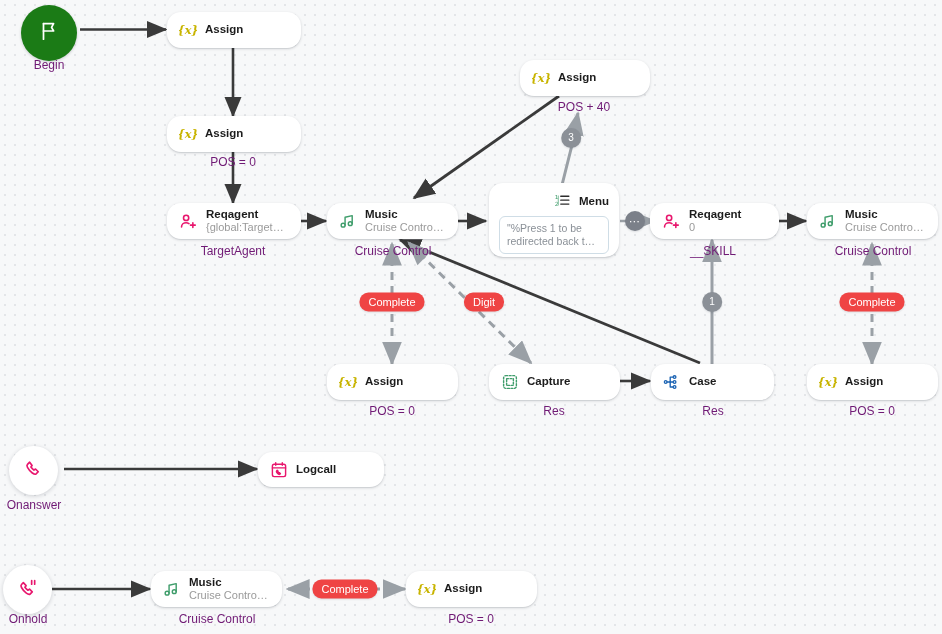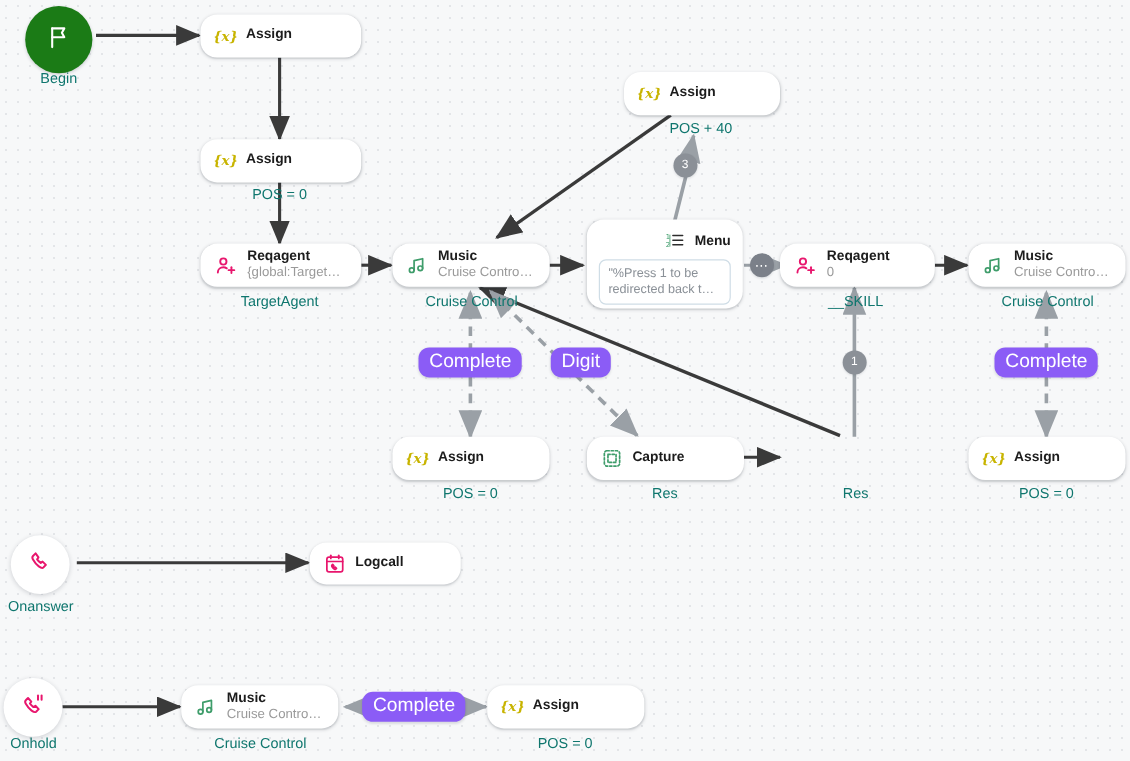--- a/index.html
+++ b/index.html
@@ -36,29 +36,29 @@
     position:absolute;border-radius:50%;
     display:flex;align-items:center;justify-content:center;
     z-index:5;
   }
   .circ.green{background:#1b7b16;box-shadow:0 1px 3px rgba(16,24,40,.2);}
   .circ.white{background:#ffffff;box-shadow:0 1px 4px rgba(16,24,40,.18);}
 
   
   .cap{
     position:absolute;text-align:center;
-    font-size:12px;color:#0f766e;white-space:nowrap;
+    font-size:12px;color:#701a75;white-space:nowrap;
     z-index:4;
   }
 
   
   .badge{
     position:absolute;z-index:6;
-    background:#8b5cf6;color:#ffffff;
-    font-size:16px;
+    background:#ef4444;color:#ffffff;
+    font-size:11px;
     border-radius:9px;
     padding:3px 9px 4px;
     white-space:nowrap;
     transform:translate(-50%,-50%);
     box-shadow:0 1px 2px rgba(16,24,40,.12);
   }
   .badge.oval{border-radius:50%;padding:4px 7px 5px;font-size:10px;background:#8b9097;}
   .badge.dots{background:#7b8089;border-radius:50%;width:20px;height:20px;padding:0;
                display:flex;align-items:center;justify-content:center;font-size:11px;letter-spacing:1px;}
 
@@ -277,20 +277,37 @@
         <rect x="3.5" y="3.5" width="17" height="17" rx="3"></rect>
         <rect x="7.5" y="7.5" width="9" height="9"></rect>
       </svg>
     </span>
     <span class="txt">
       <span class="ttl">Capture</span>
     </span>
   </div>
   <div class="cap" style="left:504px;top:404px;width:100px;">Res</div>
 
+  <div class="node" style="left:651px;top:364px;width:123px;height:36px;">
+    <span class="ico">
+      <svg width="18" height="18" viewBox="0 0 24 24" fill="none" stroke="#1c64b4" stroke-width="1.8" stroke-linecap="round" stroke-linejoin="round">
+        <circle cx="3.6" cy="12" r="1.8"></circle>
+        <path d="M5.4 12h4.2"></path>
+        <path d="M9.6 12 V5.4 h4"></path>
+          <path d="M9.6 12 h4"></path>
+          <path d="M9.6 12 V18.6 h4"></path>
+        <circle cx="15.4" cy="5.4" r="1.8"></circle>
+        <circle cx="15.4" cy="12" r="1.8"></circle>
+        <circle cx="15.4" cy="18.6" r="1.8"></circle>
+      </svg>
+    </span>
+    <span class="txt">
+      <span class="ttl">Case</span>
+    </span>
+  </div>
   <div class="cap" style="left:663px;top:404px;width:100px;">Res</div>
 
   <div class="node" style="left:807px;top:364px;width:131px;height:36px;">
     <span class="ico">
       <svg width="18" height="16" viewBox="0 0 24 20">
           <text x="12" y="15" text-anchor="middle" font-family="DejaVu Serif, serif" font-style="italic" font-size="15" font-weight="bold" fill="#c8b400">{x}</text>
         </svg>
     </span>
     <span class="txt">
       <span class="ttl">Assign</span>

